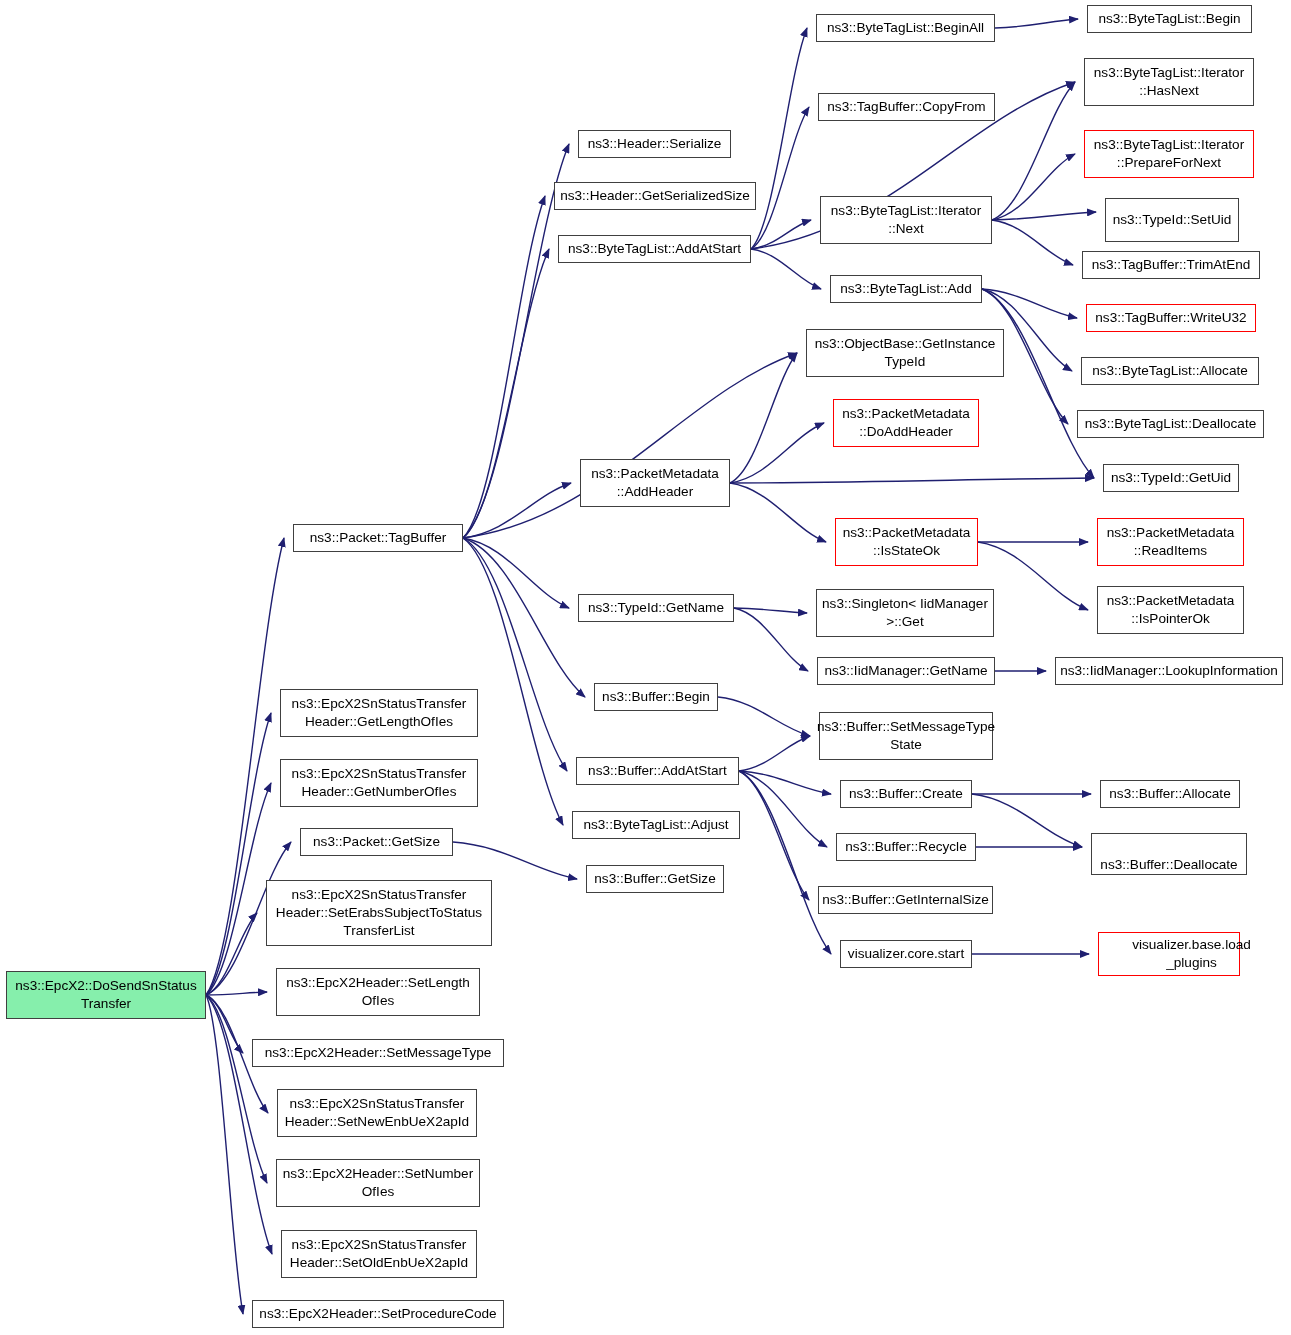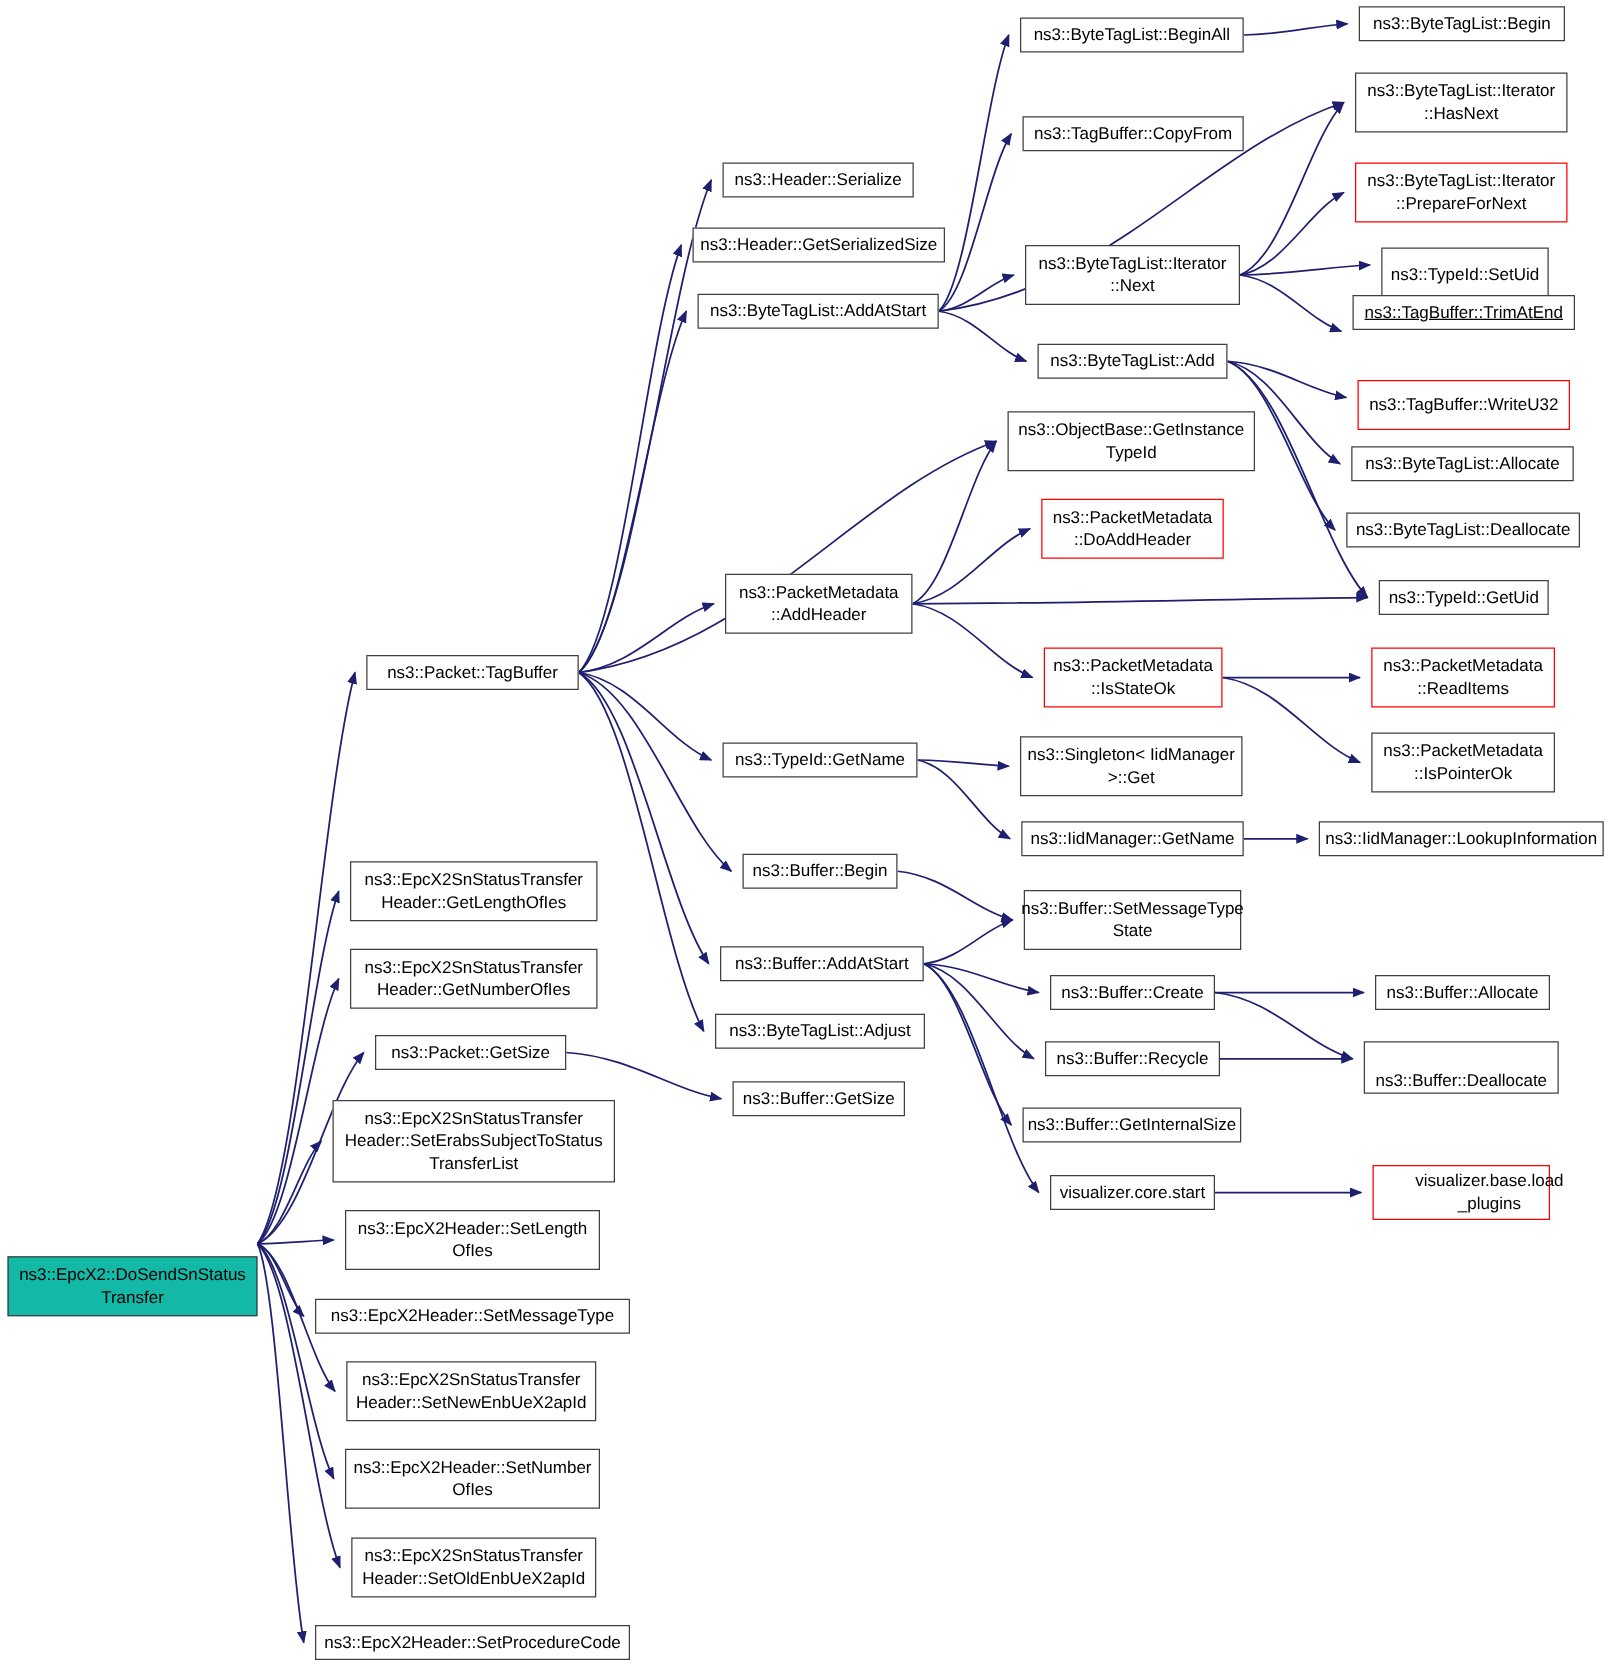--- a/index.html
+++ b/index.html
@@ -5,21 +5,21 @@
   html,body{margin:0;padding:0;background:#ffffff;}
   #canvas{position:relative;width:1291px;height:1335px;background:#ffffff;
     font-family:"Liberation Sans",sans-serif;overflow:hidden;}
   #edges{position:absolute;left:0;top:0;width:1291px;height:1335px;}
   .node{position:absolute;box-sizing:border-box;display:flex;align-items:center;
     justify-content:center;text-align:center;background:#ffffff;
     border:1px solid #404040;font-size:13.6px;color:#000000;line-height:1.32;
     letter-spacing:0px;}
   .node .lbl{display:block;padding:0 4px;white-space:pre-line;}
   .node.red{border:1px solid #ff0000;}
-  .node.root{background:#14b8a6;border:1px solid #404040;margin-top:34px;}
+  .node.root{background:#86efac;border:1px solid #404040;}
 </style>
 </head>
 <body>
 
 <div id="canvas">
   <svg id="edges" viewBox="0 0 1291 1335" xmlns="http://www.w3.org/2000/svg">
     <defs>
       <marker id="ah" markerWidth="10" markerHeight="8" refX="9" refY="4" orient="auto" markerUnits="userSpaceOnUse">
         <path d="M0,0 L10,4 L0,8 z" fill="#1f1f70"></path>
       </marker>
@@ -210,24 +210,24 @@
         <span class="lbl">ns3::ByteTagList::Iterator
 ::HasNext</span>
       </div>
       <div class="node red" style="left: 1084px; top: 130px; width: 170px; height: 48px;">
         <span class="lbl">ns3::ByteTagList::Iterator
 ::PrepareForNext</span>
       </div>
       <div class="node" style="left: 1105px; top: 198px; width: 134px; height: 44px;">
         <span class="lbl">ns3::TypeId::SetUid</span>
       </div>
-      <div class="node" style="left: 1082px; top: 236px; width: 178px; height: 28px; text-decoration: underline;">
+      <div class="node" style="left: 1082px; top: 251px; width: 178px; height: 28px;">
         <span class="lbl">ns3::TagBuffer::TrimAtEnd</span>
       </div>
-      <div class="node red" style="left: 1086px; top: 304px; width: 170px; height: 40px;">
+      <div class="node red" style="left: 1086px; top: 304px; width: 170px; height: 28px;">
         <span class="lbl">ns3::TagBuffer::WriteU32</span>
       </div>
       <div class="node" style="left: 1081px; top: 357px; width: 178px; height: 28px;">
         <span class="lbl">ns3::ByteTagList::Allocate</span>
       </div>
       <div class="node" style="left: 1077px; top: 410px; width: 187px; height: 28px;">
         <span class="lbl">ns3::ByteTagList::Deallocate</span>
       </div>
       <div class="node" style="left: 1103px; top: 464px; width: 136px; height: 28px;">
         <span class="lbl">ns3::TypeId::GetUid</span>

